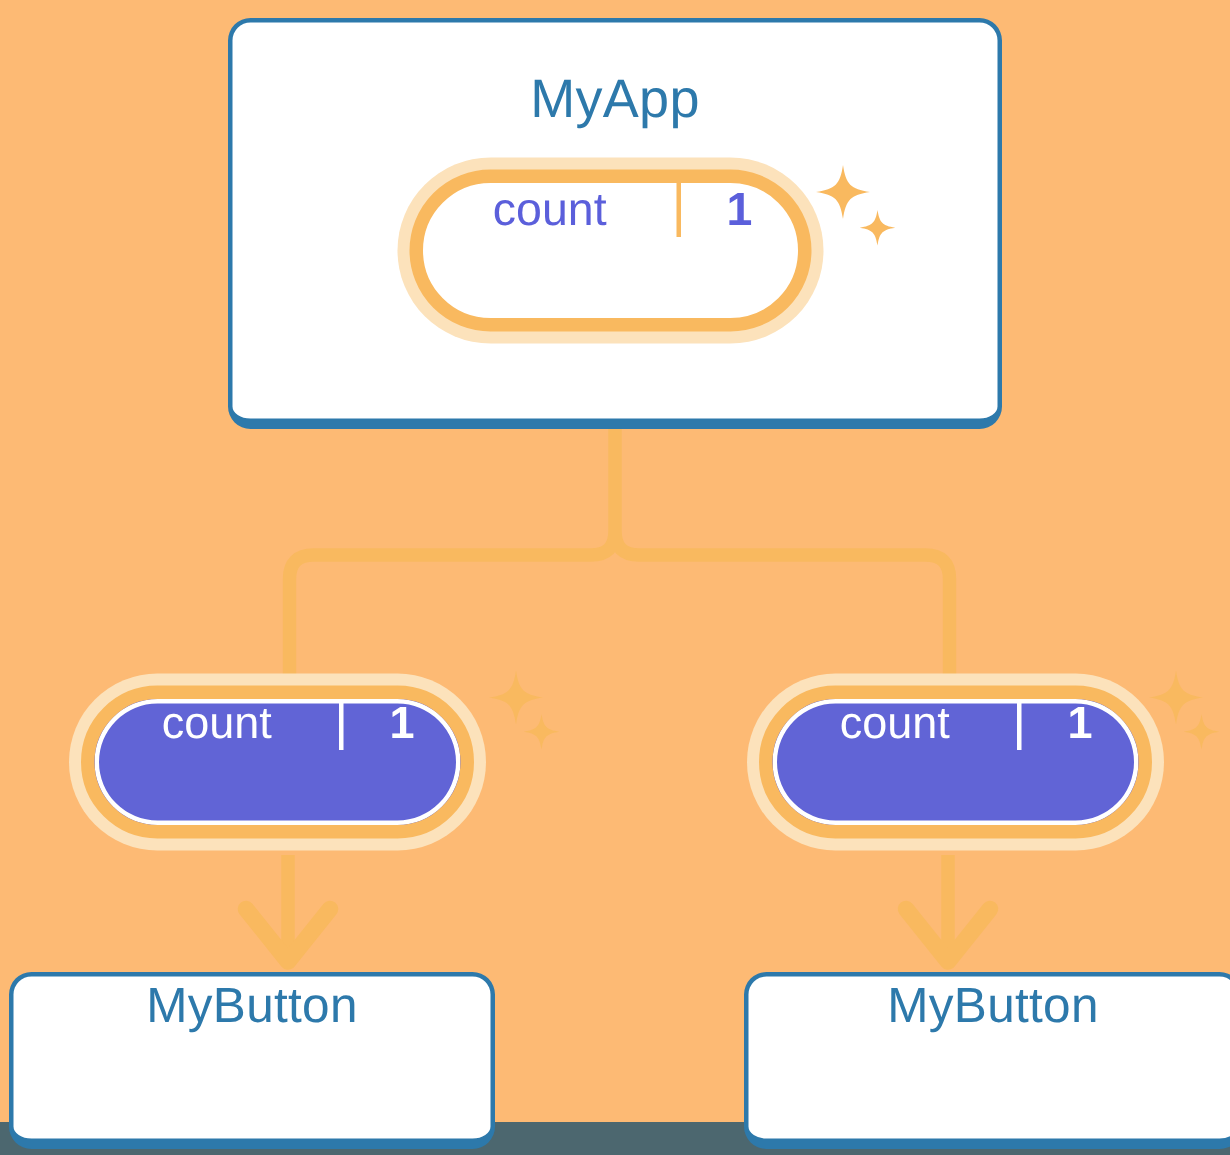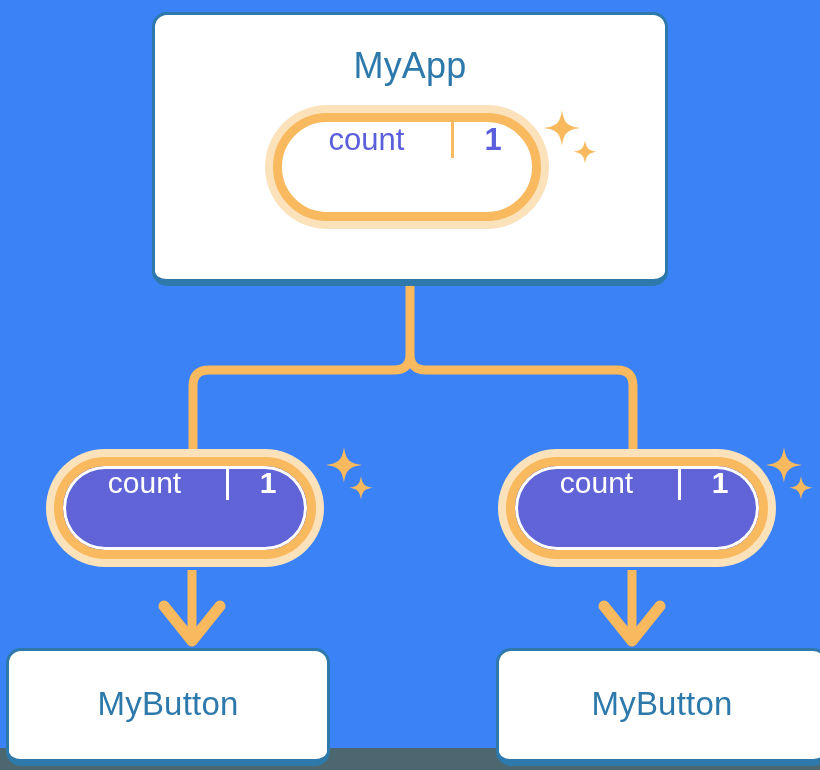--- a/index.html
+++ b/index.html
@@ -10,21 +10,21 @@
     width: 820px;
     height: 770px;
     background: #4c676f;
     font-family: "Liberation Sans", sans-serif;
     overflow: hidden;
   }
   #stage {
     position: relative;
     width: 820px;
     height: 748px;
-    background: #3b82f6;
+    background: #fdba74;
   }
 
   
   #connectors {
     position: absolute;
     left: 0;
     top: 0;
     width: 820px;
     height: 770px;
     pointer-events: none;
@@ -58,21 +58,21 @@
 
   
   .leaf-card {
     position: absolute;
     background: #ffffff;
     border: 3px solid #2d79ab;
     border-bottom-width: 7px;
     border-radius: 15px;
     box-sizing: border-box;
     display: flex;
-    align-items: center;
+    align-items: flex-start;
     justify-content: center;
   }
   #leaf-left {
     left: 6px;
     top: 648px;
     width: 324px;
     height: 118px;
   }
   #leaf-right {
     left: 496px;

